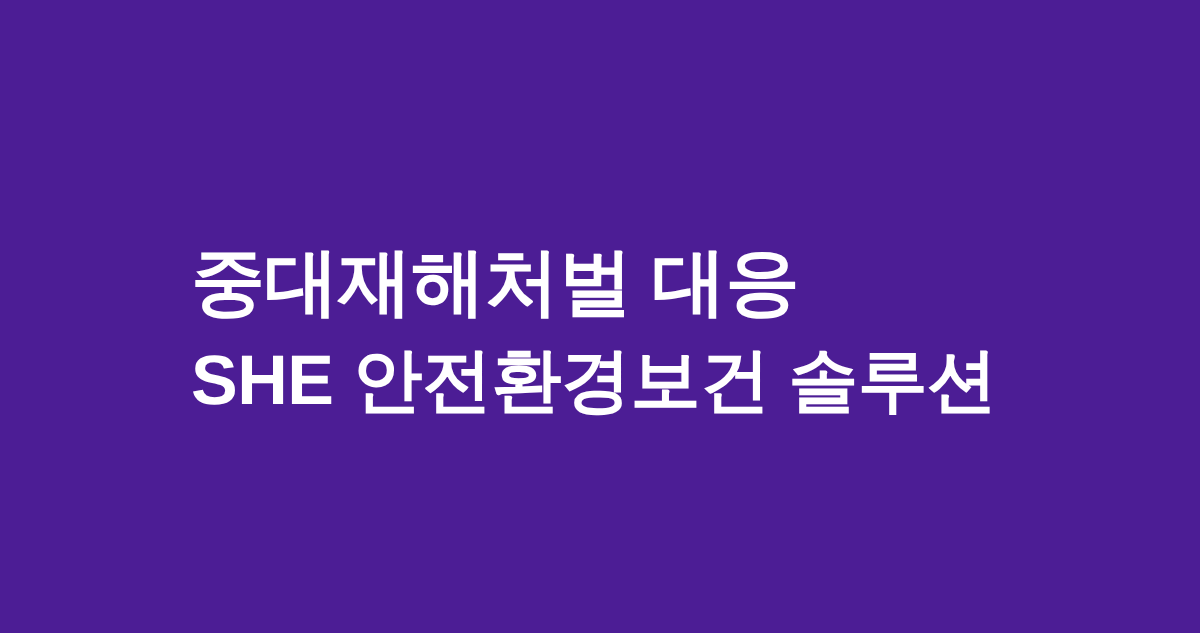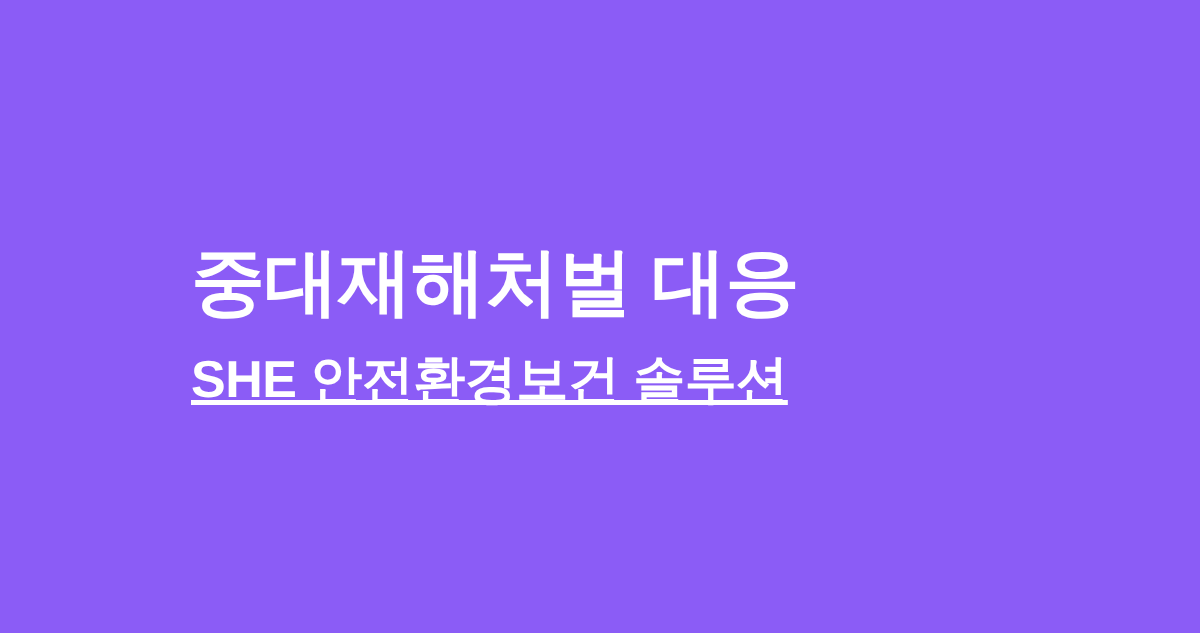--- a/index.html
+++ b/index.html
@@ -41,28 +41,27 @@
     white-space: nowrap;
     text-rendering: geometricPrecision;
     -webkit-font-smoothing: antialiased;
   }
 
   .headline-line.line-1 {
     font-size: 74px;
   }
 
   .headline-line.line-2 {
-    font-size: 52px;
-    text-decoration: underline;
+    font-size: 70px;
   }
 </style>
 </head>
 <body>
 
-<div id="banner" style="background: #8b5cf6;">
+<div id="banner" style="background: #4c1d95;">
 
   <div id="headline-block">
 
     <span class="headline-line line-1" style="color: rgb(255, 255, 255);">중대재해처벌 대응</span>
 
     <span class="headline-line line-2" style="color: rgb(255, 255, 255);">SHE 안전환경보건 솔루션</span>
 
   </div>
 
 </div>

